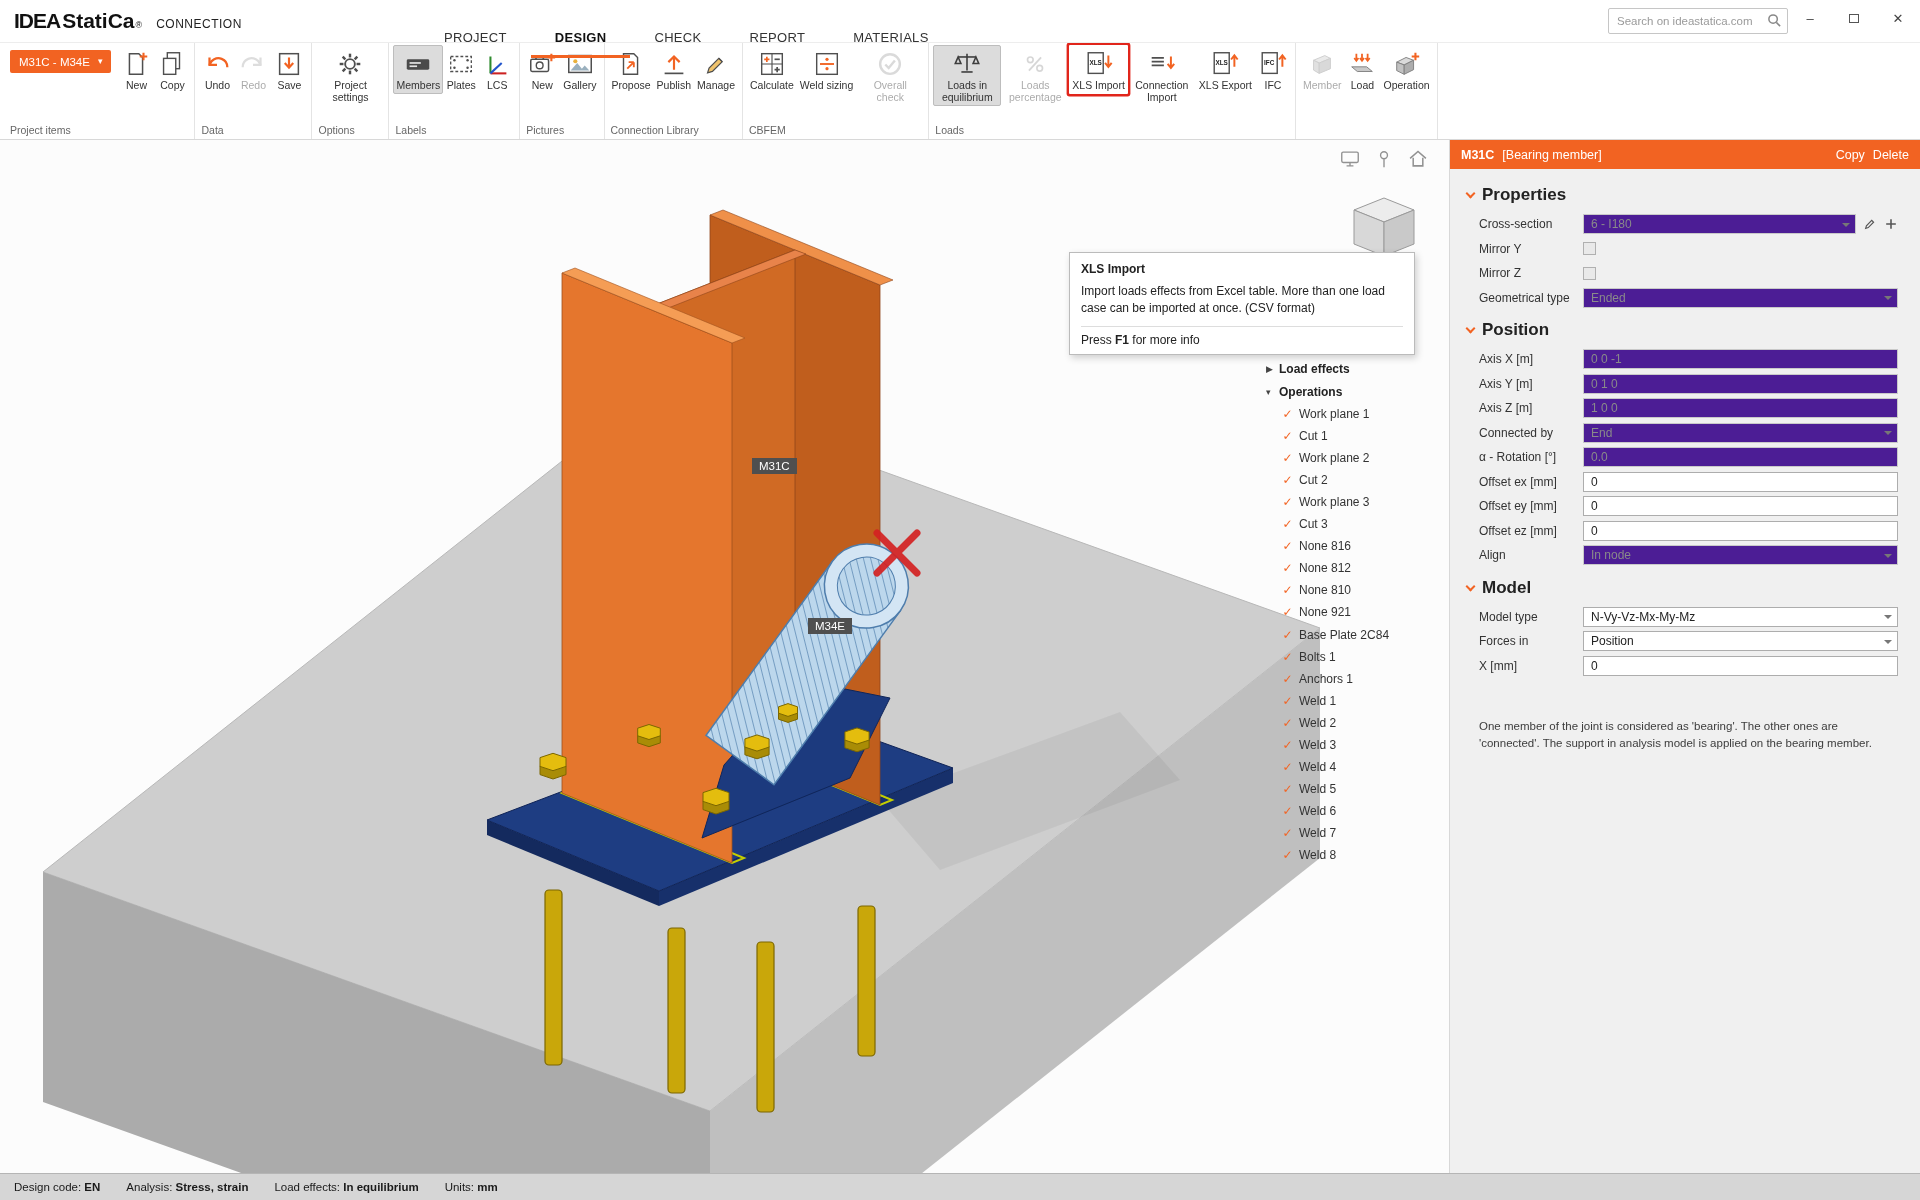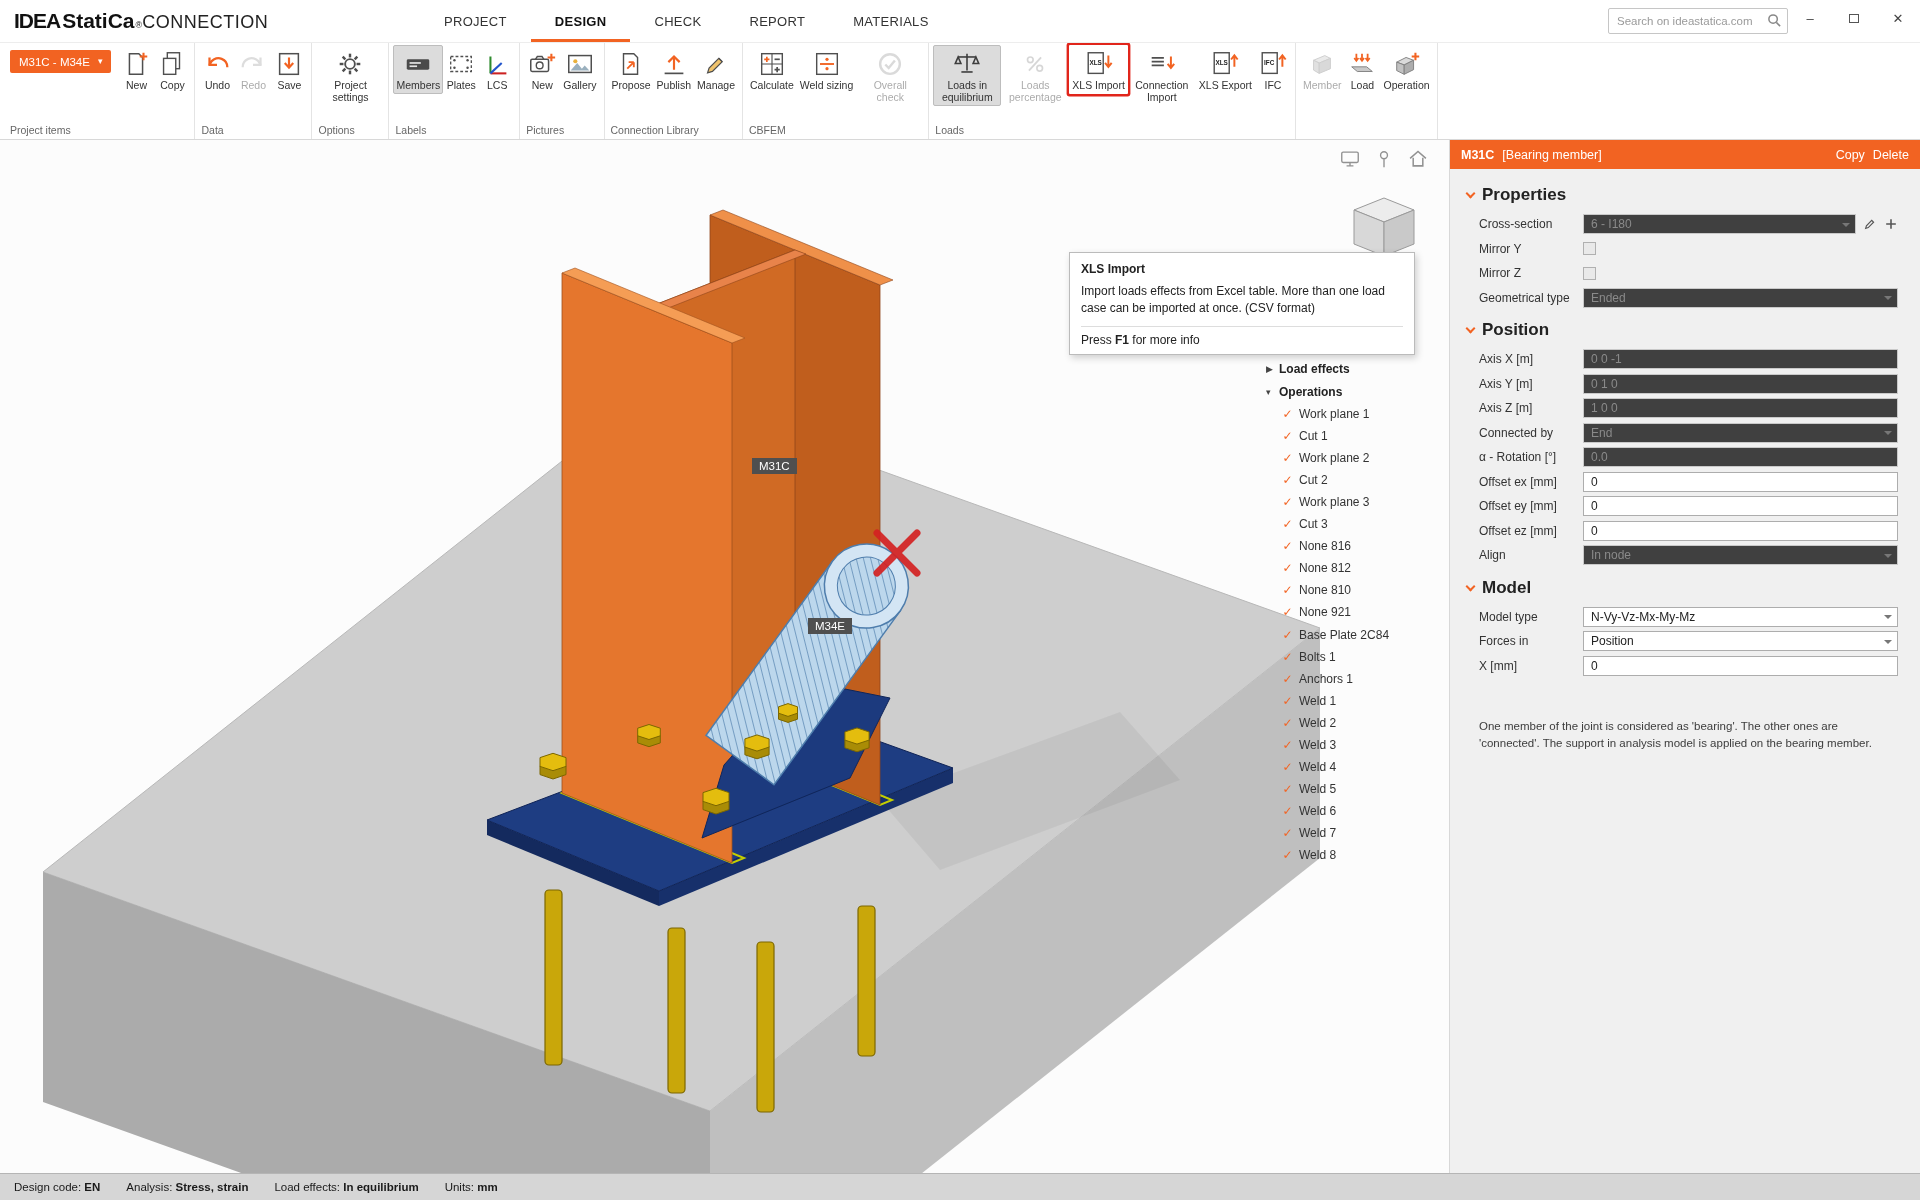--- a/index.html
+++ b/index.html
@@ -6,22 +6,22 @@
 html,body{width:1920px;height:1200px;overflow:hidden}
 body{font-family:"Liberation Sans","DejaVu Sans",sans-serif;font-size:12px;color:#222;background:#fff}
 .app{position:relative;width:1920px;height:1200px;display:flex;flex-direction:column}
 
 
 .titlebar{height:43px;background:#fff;border-bottom:1px solid #ededed;display:flex;align-items:center;position:relative;z-index:6;flex:none}
 .logo{display:flex;align-items:baseline;padding-left:14px;white-space:nowrap}
 .logo-idea{font-weight:900;font-size:21px;letter-spacing:-1px;color:#111}
 .logo-st{font-weight:700;font-size:21px;color:#111;margin-left:2px}
 .logo-reg{font-size:9px;color:#111;vertical-align:super;margin-left:1px}
-.logo-mod{font-size:18px;color:#222;letter-spacing:.5px;}
-.tabs{position:absolute;left:420px;top:0;height:100%;display:flex}
+.logo-mod{font-size:12px;color:#222;letter-spacing:.5px;margin-left:14px}
+.tabs{position:absolute;left:420px;top:16px;height:100%;display:flex}
 .tab{padding:0 24px;display:flex;align-items:center;font-size:13px;color:#333;letter-spacing:.3px;cursor:pointer}
 .tab.active{font-weight:700;color:#111;box-shadow:inset 0 -3px 0 #f26322}
 .search{position:absolute;right:132px;top:8px;width:180px;height:26px}
 .search input{width:100%;height:100%;border:1px solid #c6c6c6;border-radius:2px;padding:0 26px 0 8px;font-size:11.5px;color:#555;background:#fff;font-family:inherit}
 .search input::placeholder{color:#9a9a9a}
 .search .mag{position:absolute;right:6px;top:5px;width:15px;height:15px}
 .winbtns{position:absolute;right:0;top:0;display:flex}
 .winbtns>span{width:44px;height:36px;display:flex;align-items:center;justify-content:center;color:#444;font-size:13px;cursor:pointer}
 .winbtns .maxbox{width:10px;height:9px;border:1.4px solid #555;display:block}
 
@@ -70,21 +70,21 @@
 .ph-title{font-weight:700}
 .ph-spacer{flex:1}
 .ph-btn{cursor:pointer}
 .props-body{padding-top:6px}
 .ps-head{display:flex;align-items:center;gap:8px;padding:10px 0 7px 17px;cursor:pointer}
 .ps-chev{width:7px;height:7px;border-right:2px solid #f26322;border-bottom:2px solid #f26322;transform:rotate(45deg);margin-top:-3px;flex:none}
 .ps-title{font-weight:700;font-size:17px;color:#222}
 .prow{display:flex;align-items:center;height:24.5px;padding-left:29px;padding-right:22px}
 .plabel{width:104px;flex:none;font-size:12px;color:#333}
 .pctrl{flex:1;height:20px;display:flex;align-items:center;padding:0 7px;font-size:12px;background:#fff;border:1px solid #adadad;color:#222;position:relative;cursor:pointer}
-.pctrl.dim{background:#404040;border-color:#c9c9c9;color:#8a8a8a}
+.pctrl.dim{background:#4c1d95;border-color:#c9c9c9;color:#8a8a8a}
 .psel .psel-chev{position:absolute;right:5px;top:7.5px;width:0;height:0;border-left:4px solid transparent;border-right:4px solid transparent;border-top:4.5px solid #777}
 .pcbx{width:13px;height:13px;background:#e9e9e9;border:1px solid #b0b0b0;cursor:pointer}
 .prow.has-icons .pctrl{flex:0 0 273px}
 .pico{width:16px;height:16px;margin-left:7px;display:flex;align-items:center;justify-content:center;cursor:pointer}
 .props-note{padding:40px 24px 0 29px;font-size:11.5px;color:#3c3c3c;line-height:1.45}
 
 
 .tooltip{position:absolute;top:112px;left:1000px;width:346px;background:#fff;border:1px solid #bbb;box-shadow:2px 3px 7px rgba(0,0,0,.18);z-index:40;padding:9px 11px 7px;font-size:12px}
 .tt-title{font-weight:700;margin-bottom:7px}
 .tt-body{line-height:1.4;color:#222}

